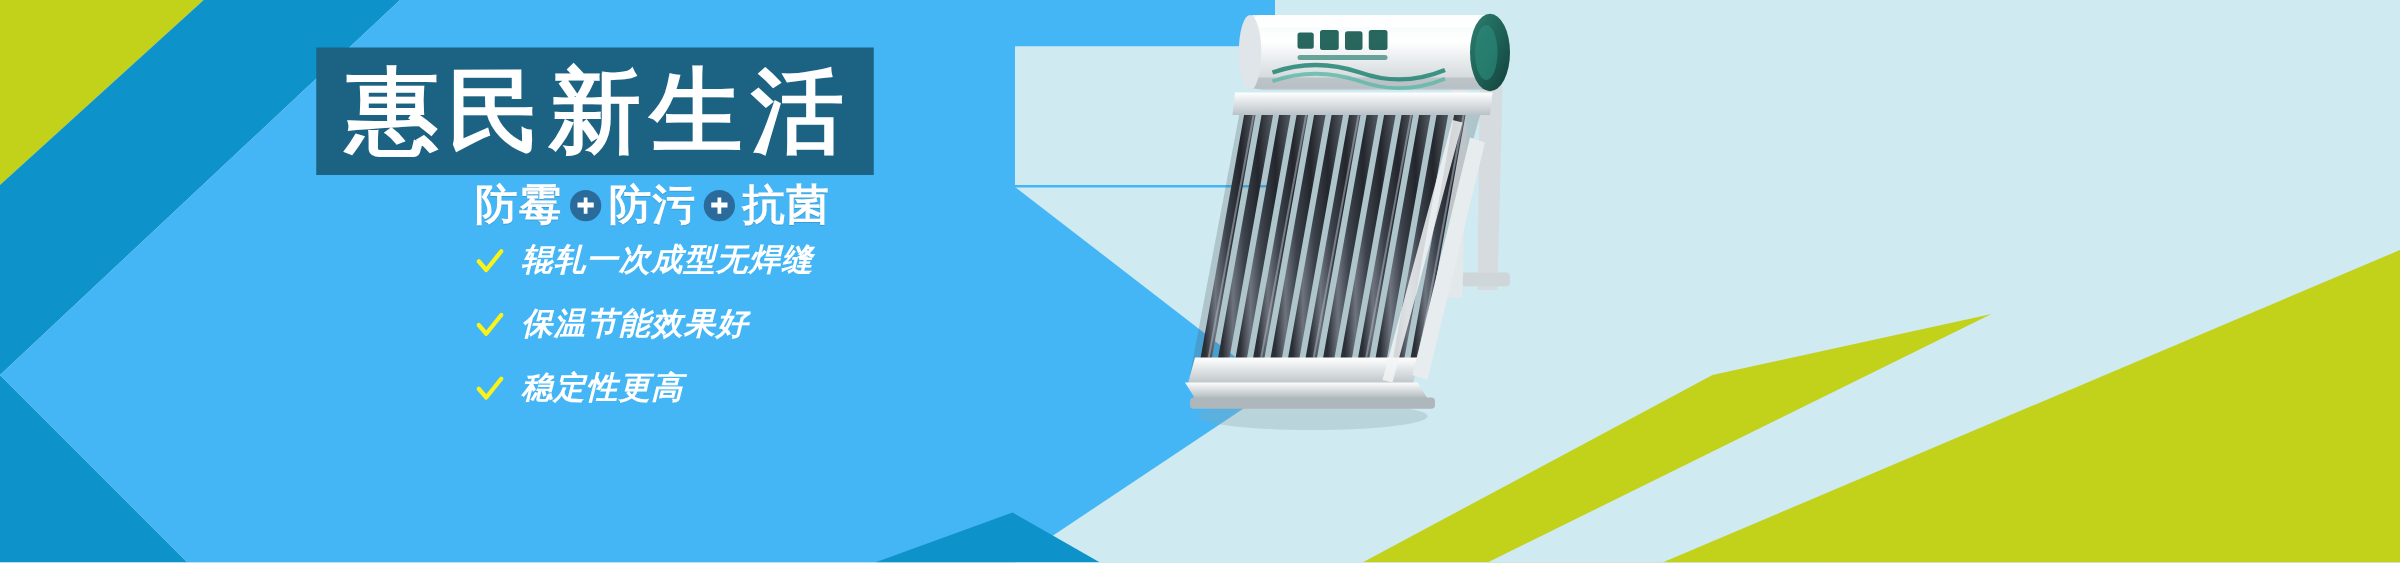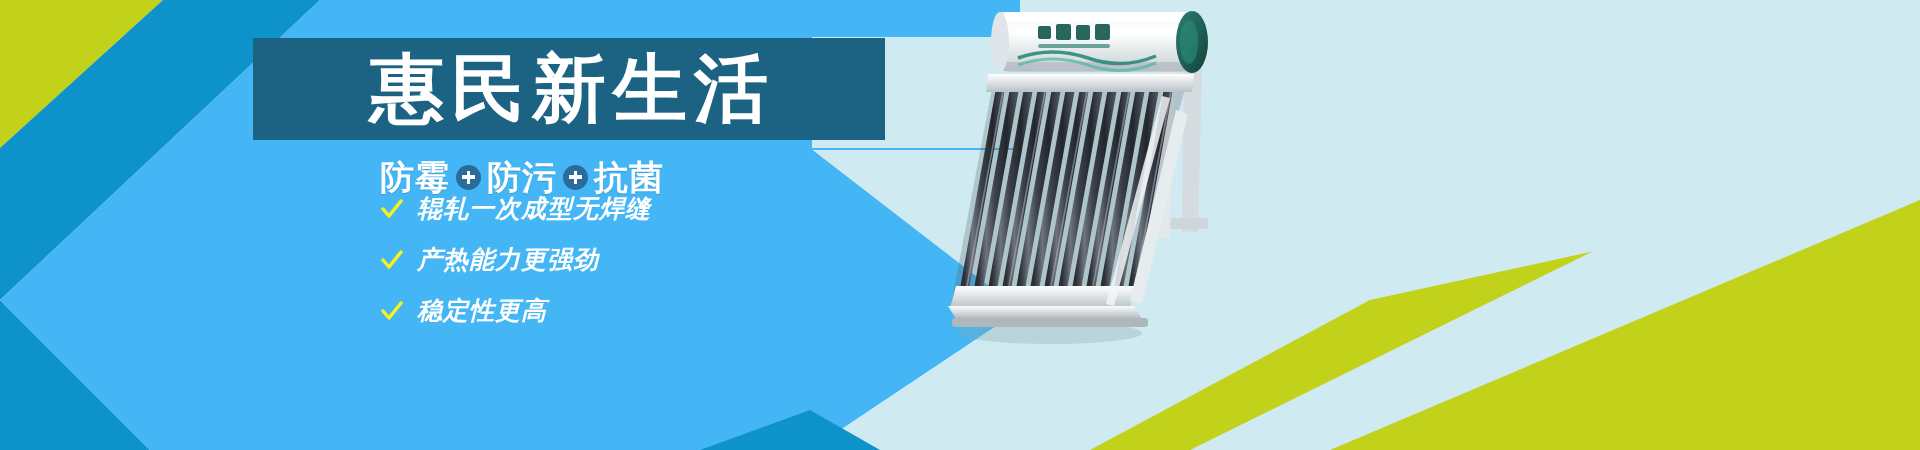--- a/index.html
+++ b/index.html
@@ -10,41 +10,40 @@
   }
   #banner {
     position:relative; width:1920px; height:450px; overflow:hidden;
     background:#cfeaf0;
   }
   #bg-svg { position:absolute; left:0; top:0; width:1920px; height:450px; }
 
   
   #title-box {
     position:absolute; left:253px; top:38px;
-    width:632px; height:102px;
+    width:446px; height:102px;
     background:#1c6383;
     display:flex; align-items:center; justify-content:center;
   }
   #title-text {
     color:#ffffff;
     font-size:74px;
     font-weight:bold;
     letter-spacing:7px;
     line-height:1;
     white-space:nowrap;
     text-indent:7px;
   }
 
   
   #subtitle {
     position:absolute; left:380px; top:143px;
     width:430px; height:42px;
     display:flex; align-items:center; justify-content:flex-start;
     gap:6px;
-    margin-top:13px;
   }
   .sub-word {
     color:#ffffff;
     font-size:34px;
     font-weight:bold;
     letter-spacing:1px;
     line-height:1;
     text-shadow:0 1px 0 rgba(20,80,120,.25);
   }
   .plus-badge {
@@ -143,21 +142,21 @@
       <span class="feature-label">辊轧一次成型无焊缝</span>
     </div>
 
 
     <div class="feature-row">
       <span class="check-icon">
         <svg viewBox="0 0 22 22">
             <path d="M2 11 L8 18 L20 3" stroke="#fbf218" stroke-width="3.4" fill="none" stroke-linecap="round" stroke-linejoin="round"></path>
           </svg>
       </span>
-      <span class="feature-label">产热能力更强劲</span>
+      <span class="feature-label">保温节能效果好</span>
     </div>
 
 
     <div class="feature-row">
       <span class="check-icon">
         <svg viewBox="0 0 22 22">
             <path d="M2 11 L8 18 L20 3" stroke="#fbf218" stroke-width="3.4" fill="none" stroke-linecap="round" stroke-linejoin="round"></path>
           </svg>
       </span>
       <span class="feature-label">稳定性更高</span>

